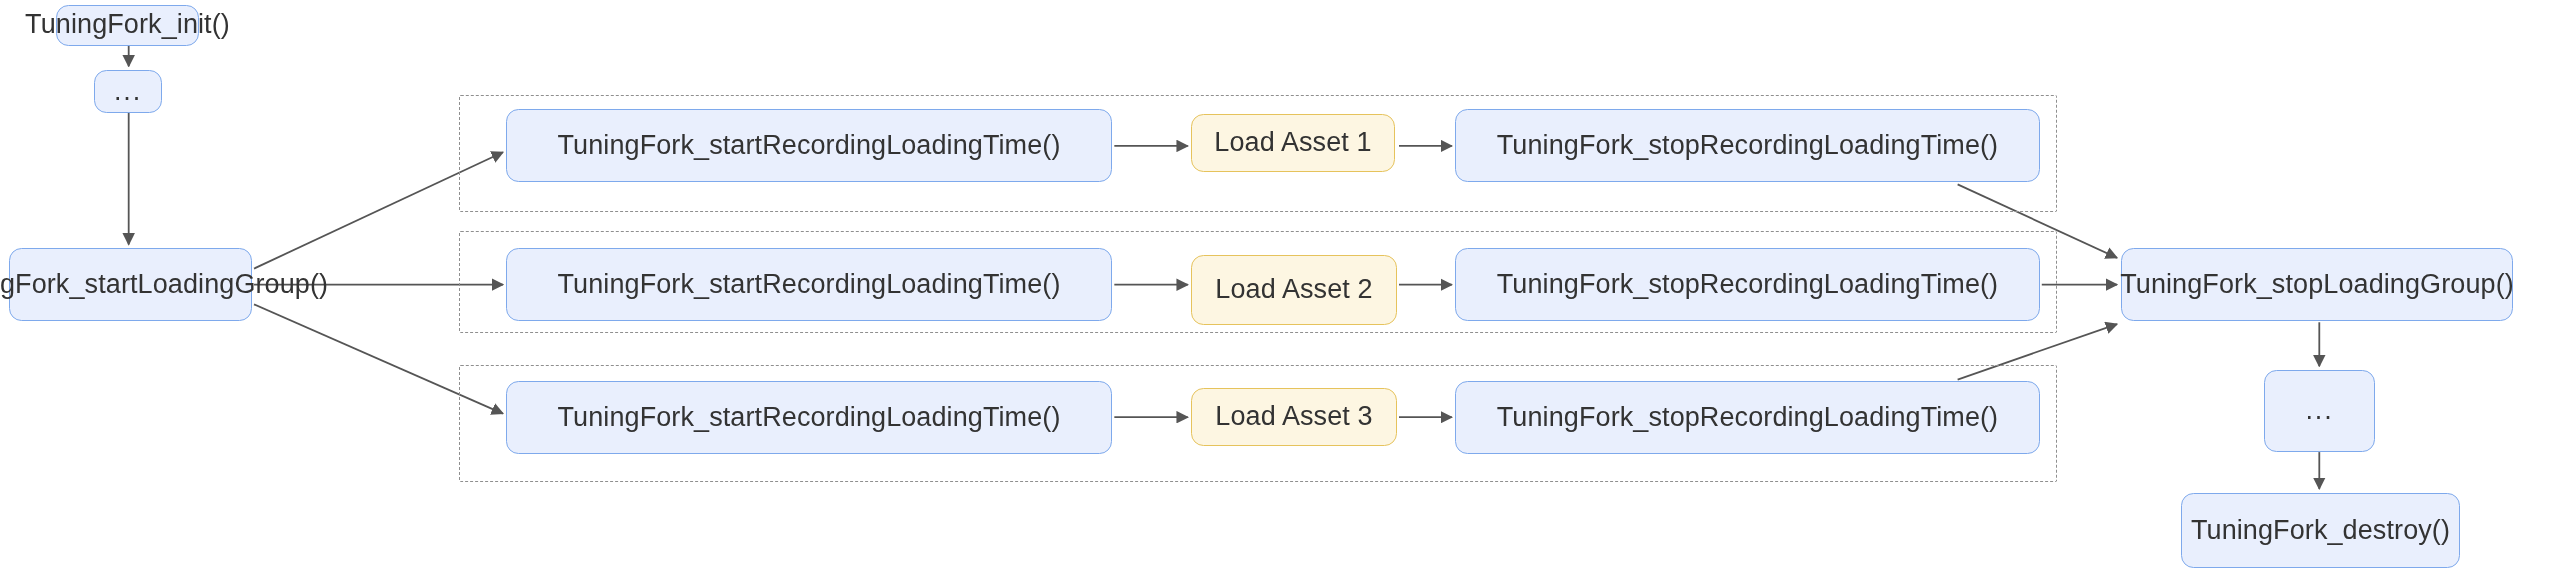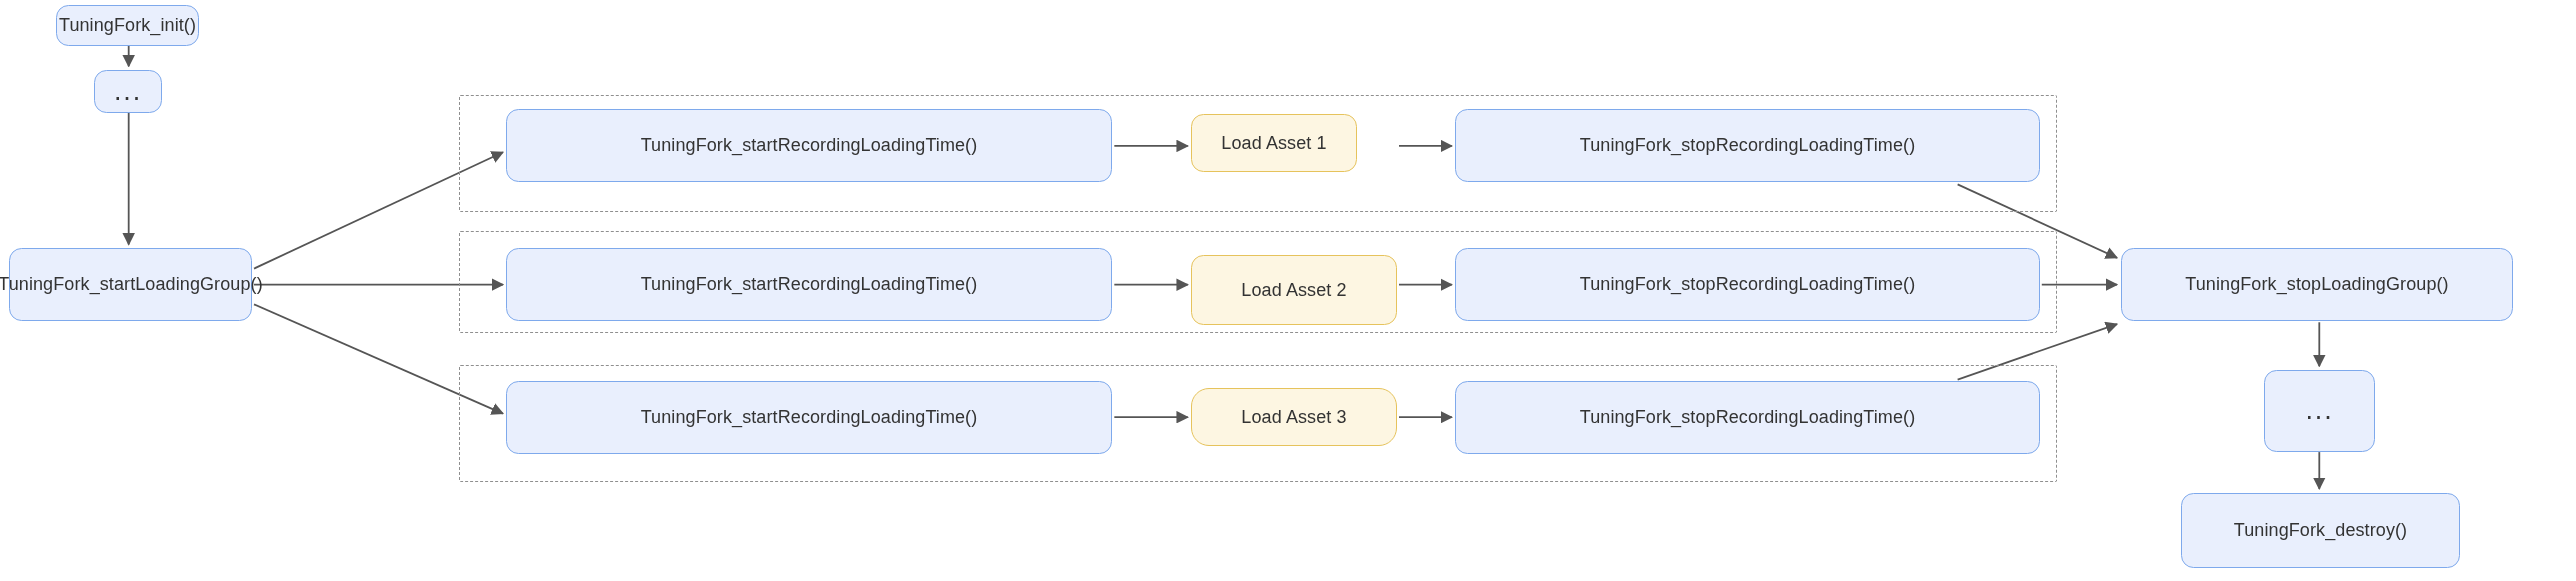--- a/index.html
+++ b/index.html
@@ -26,21 +26,21 @@
     pointer-events: none;
   }
   .node {
     position: absolute;
     box-sizing: border-box;
     display: flex;
     align-items: center;
     justify-content: center;
     text-align: center;
     border-radius: 12.5px;
-    font-size: 18px;
+    font-size: 27px;
     line-height: 1.15;
     color: #333333;
     letter-spacing: 0.1px;
     white-space: nowrap;
   }
   .node.blue {
     background: #e9effd;
     border: 1.8px solid #7ea9ec;
   }
   .node.yellow {
@@ -104,29 +104,29 @@
   <div class="group-box" style="left:459px; top:231px; width:1598px; height:102px;"></div>
   <div class="group-box" style="left:459px; top:365px; width:1598px; height:117px;"></div>
 
   <div class="node blue" style="left:56px; top:4.5px; width:143px; height:41px;">TuningFork_init()</div>
 
   <div class="node blue ellipsis" style="left:94px; top:70px; width:68px; height:43px;">...</div>
 
   <div class="node blue" style="left:9px; top:248px; width:243px; height:73px;">TuningFork_startLoadingGroup()</div>
 
   <div class="node blue" style="left:506px; top:109px; width:606px; height:73px;">TuningFork_startRecordingLoadingTime()</div>
-  <div class="node yellow" style="left:1191px; top:114px; width:166px; height:58px;">Load Asset 1</div>
+  <div class="node yellow" style="left:1191px; top:114px; width:204px; height:58px;">Load Asset 1</div>
   <div class="node blue" style="left:1455px; top:109px; width:585px; height:73px;">TuningFork_stopRecordingLoadingTime()</div>
 
   <div class="node blue" style="left:506px; top:248px; width:606px; height:73px;">TuningFork_startRecordingLoadingTime()</div>
   <div class="node yellow" style="left:1191px; top:255px; width:206px; height:70px;">Load Asset 2</div>
   <div class="node blue" style="left:1455px; top:248px; width:585px; height:73px;">TuningFork_stopRecordingLoadingTime()</div>
 
   <div class="node blue" style="left:506px; top:381px; width:606px; height:73px;">TuningFork_startRecordingLoadingTime()</div>
-  <div class="node yellow" style="left:1191px; top:388px; width:206px; height:58px;border-radius:18px;">Load Asset 3</div>
+  <div class="node yellow" style="left:1191px; top:388px; width:206px; height:58px;">Load Asset 3</div>
   <div class="node blue" style="left:1455px; top:381px; width:585px; height:73px;">TuningFork_stopRecordingLoadingTime()</div>
 
   <div class="node blue" style="left:2121px; top:248px; width:392px; height:73px;">TuningFork_stopLoadingGroup()</div>
 
   <div class="node blue ellipsis" style="left:2264px; top:370px; width:111px; height:82px;">...</div>
 
   <div class="node blue" style="left:2181px; top:493px; width:279px; height:75px;">TuningFork_destroy()</div>
 
 </div>
 

